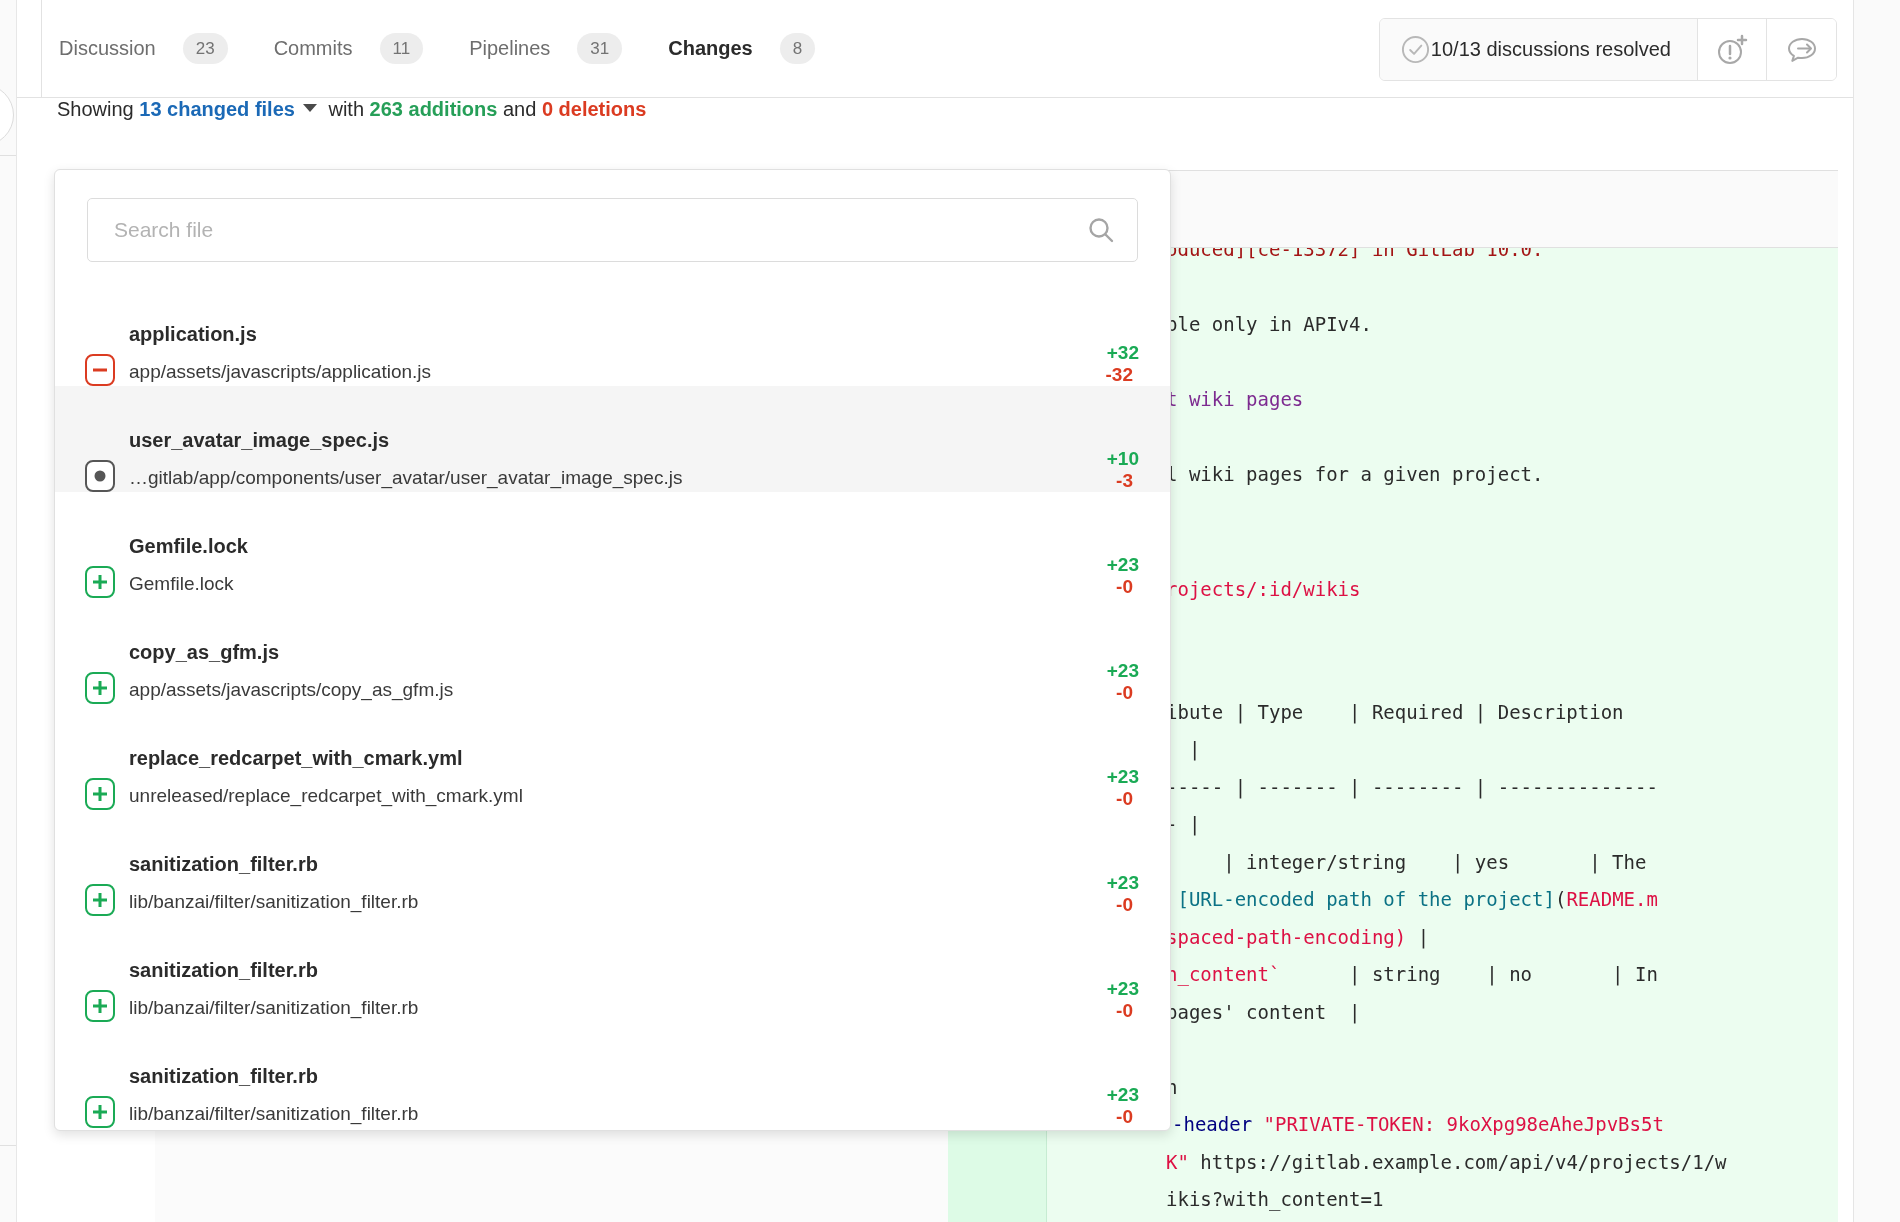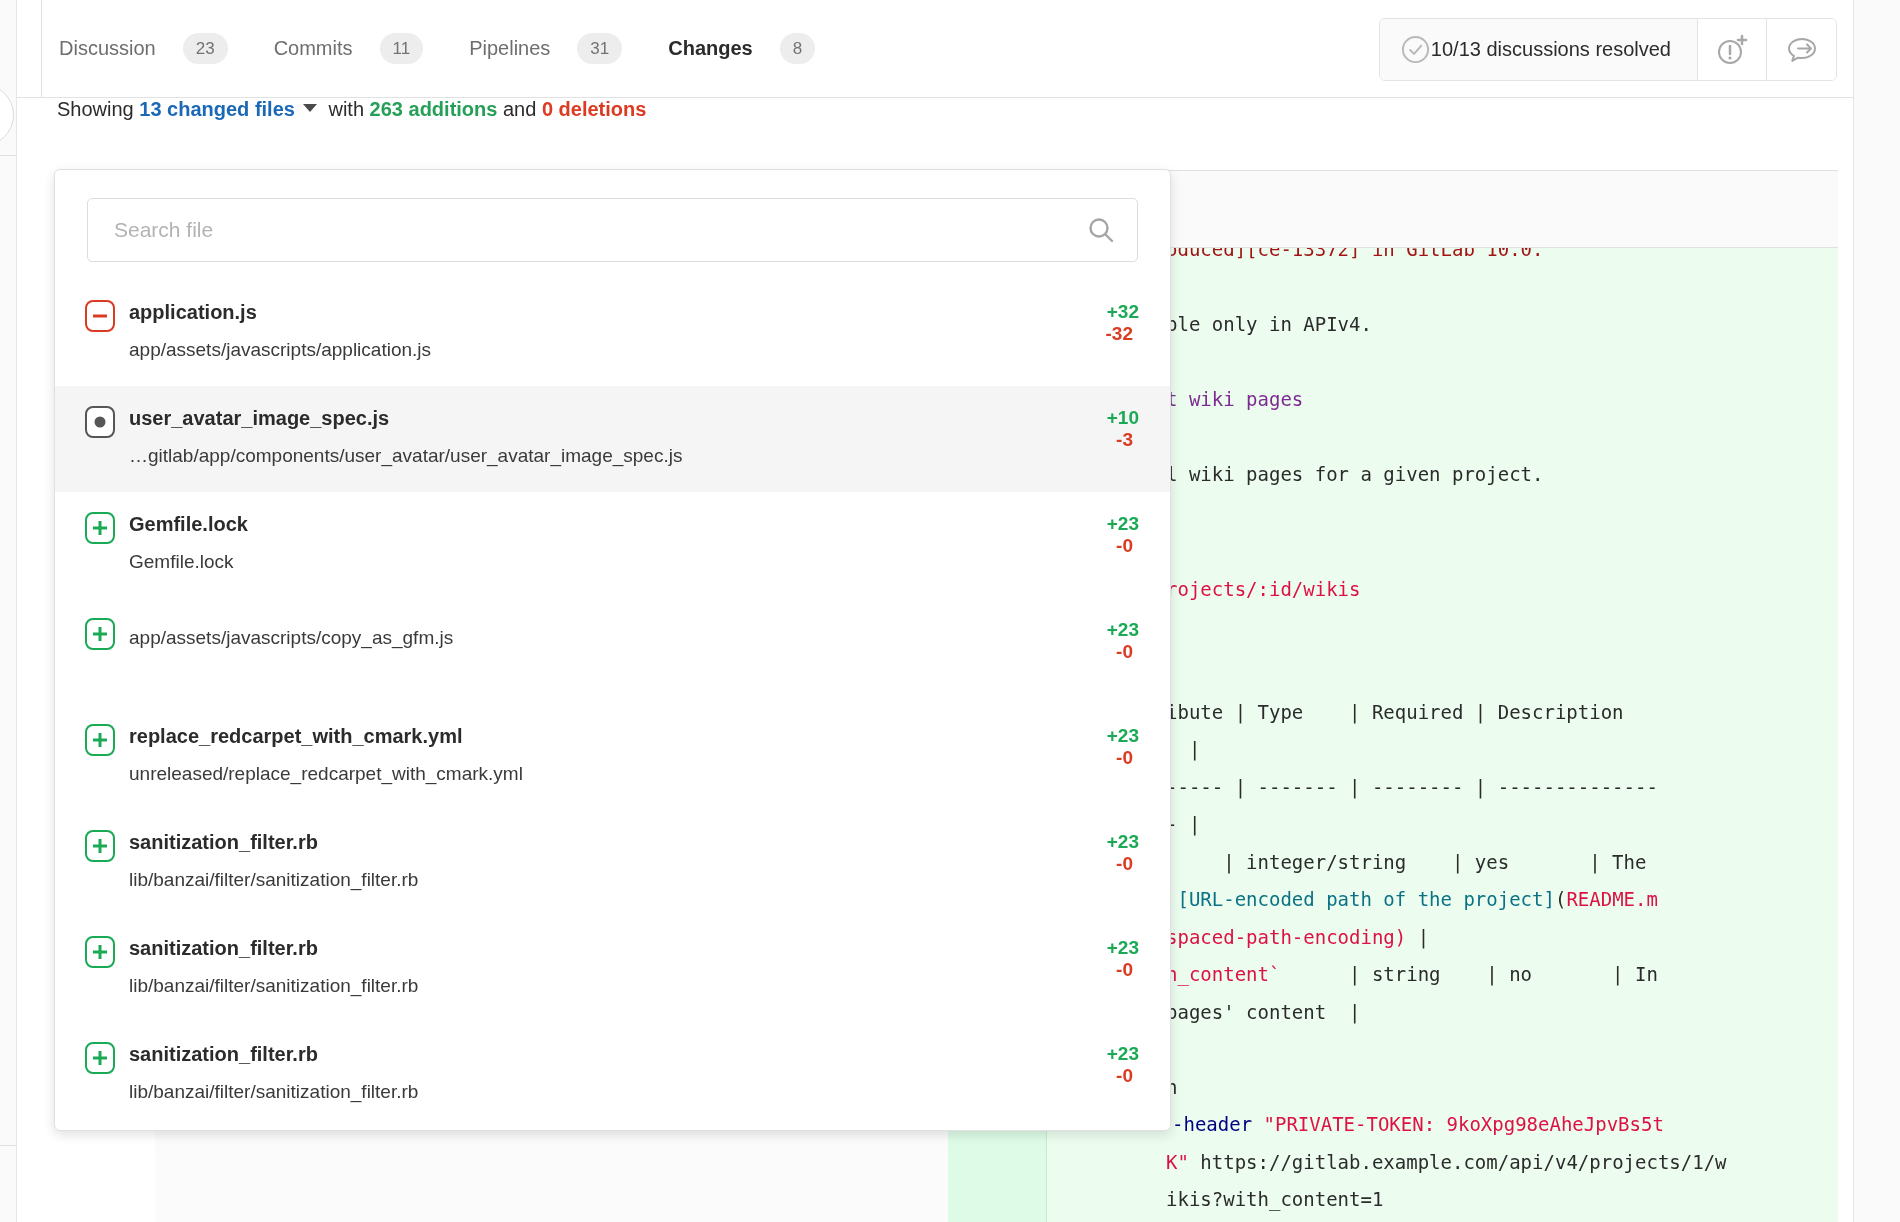--- a/index.html
+++ b/index.html
@@ -55,21 +55,21 @@
   .diff-code-area{position:absolute;left:1047px;top:248px;width:791px;height:974px;background:#ecfdf0;}
   .page-right-strip{position:absolute;left:1853px;top:0;width:47px;height:1222px;background:#fafafa;border-left:1px solid #e5e5e5;box-sizing:border-box;z-index:5;}
 
   
   .dropdown{position:absolute;left:54px;top:169px;width:1117px;height:962px;background:#fff;border:1px solid #e0e0e0;border-radius:6px;box-shadow:0 4px 12px rgba(0,0,0,0.12);box-sizing:border-box;z-index:10;overflow:hidden;}
   .search-wrap{position:relative;margin:28px 32px 18px 32px;}
   .search-input{width:100%;height:64px;box-sizing:border-box;border:1px solid #dcdcdc;border-radius:5px;font-size:21px;padding:0 66px 0 26px;color:#333;font-family:"Liberation Sans", sans-serif;outline:none;}
   .search-input::placeholder{color:#b3b3b3;}
   .search-icon{position:absolute;right:22px;top:18px;}
   .file-list{display:block;}
-  .file-row{height:106px;box-sizing:border-box;padding:17px 31px 0 30px;display:flex;align-items:flex-start;cursor:pointer;}
+  .file-row{height:106px;box-sizing:border-box;padding:17px 31px 0 30px;display:flex;align-items:flex-end;cursor:pointer;}
   .file-row.selected{background:#f5f5f5;}
   .file-icon{width:30px;height:32px;border:2px solid #999;border-radius:8px;margin-right:14px;margin-top:3px;flex:none;position:relative;background:#fff;box-sizing:border-box;}
   .file-icon.icon-minus{border-color:#db3b21;}
   .file-icon.icon-minus::after{content:"";position:absolute;left:50%;top:50%;transform:translate(-50%,-50%);width:14px;height:3px;background:#db3b21;}
   .file-icon.icon-dot{border-color:#565656;}
   .file-icon.icon-dot::after{content:"";position:absolute;left:50%;top:50%;transform:translate(-50%,-50%);width:11px;height:11px;border-radius:50%;background:#565656;}
   .file-icon.icon-plus{border-color:#1aaa55;}
   .file-icon.icon-plus::before{content:"";position:absolute;left:50%;top:50%;transform:translate(-50%,-50%);width:14px;height:3px;background:#1aaa55;}
   .file-icon.icon-plus::after{content:"";position:absolute;left:50%;top:50%;transform:translate(-50%,-50%);width:3px;height:14px;background:#1aaa55;}
   .file-texts{flex:1;min-width:0;}
@@ -213,20 +213,21 @@
       <div class="file-path">Gemfile.lock</div>
     </div>
     <div class="file-stats">
       <span class="stat-added">+23</span>
       <span class="stat-removed">-0</span>
     </div>
   </div>
       <div class="file-row">
     <span class="file-icon icon-plus"></span>
     <div class="file-texts">
+      <div class="file-name">copy_as_gfm.js</div>
       <div class="file-path">app/assets/javascripts/copy_as_gfm.js</div>
     </div>
     <div class="file-stats">
       <span class="stat-added">+23</span>
       <span class="stat-removed">-0</span>
     </div>
   </div>
       <div class="file-row">
     <span class="file-icon icon-plus"></span>
     <div class="file-texts">

